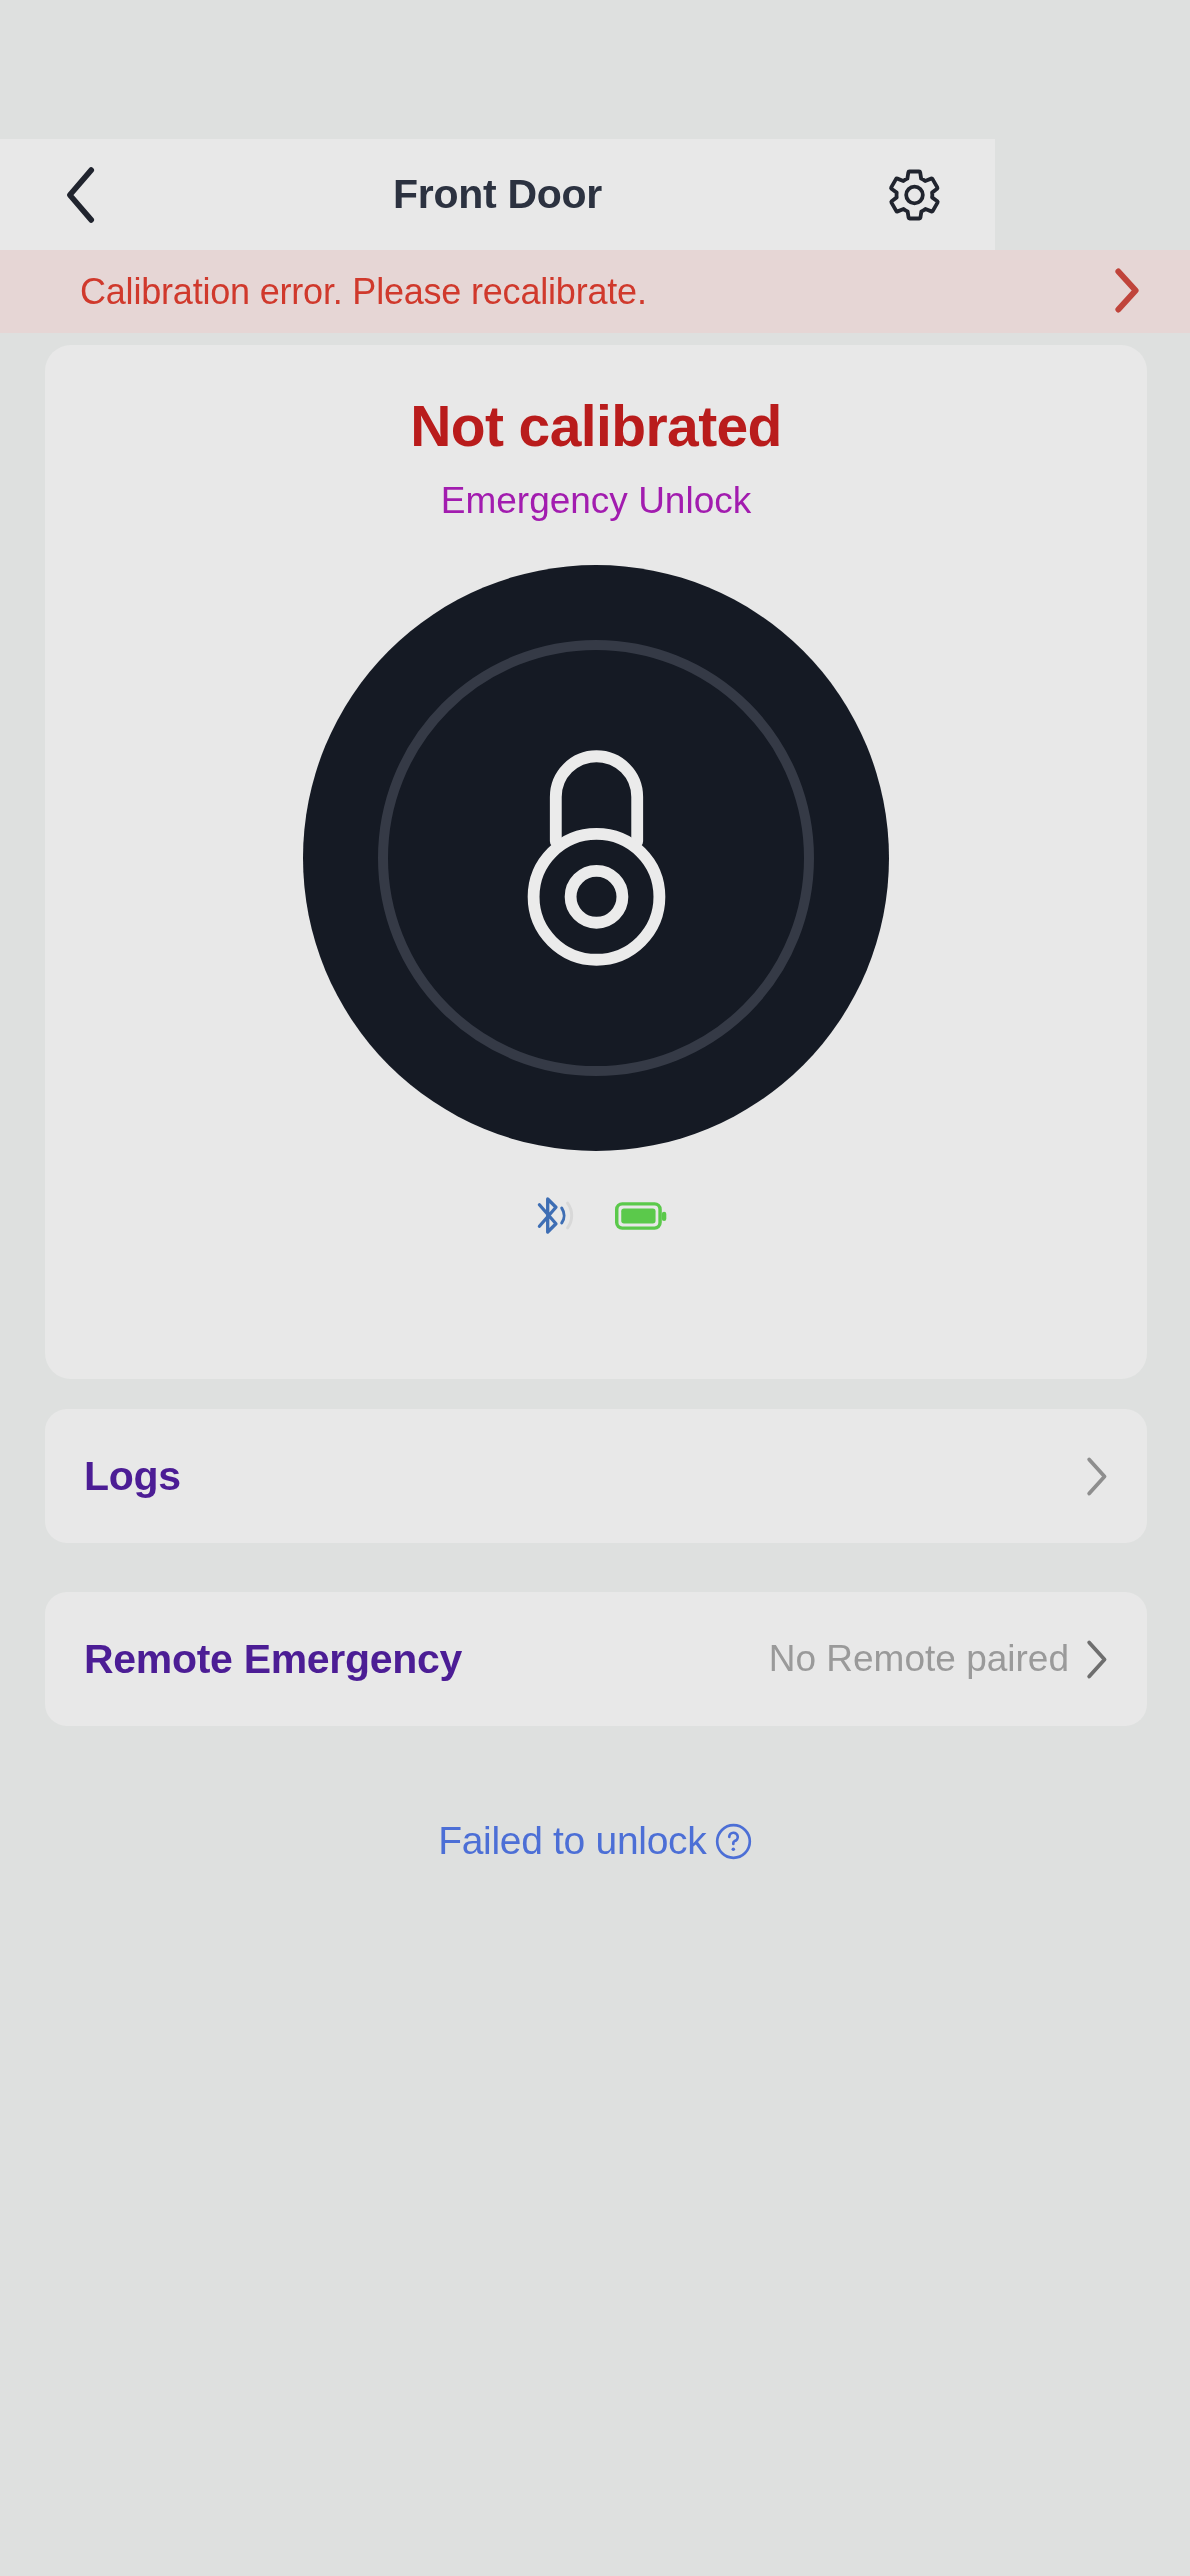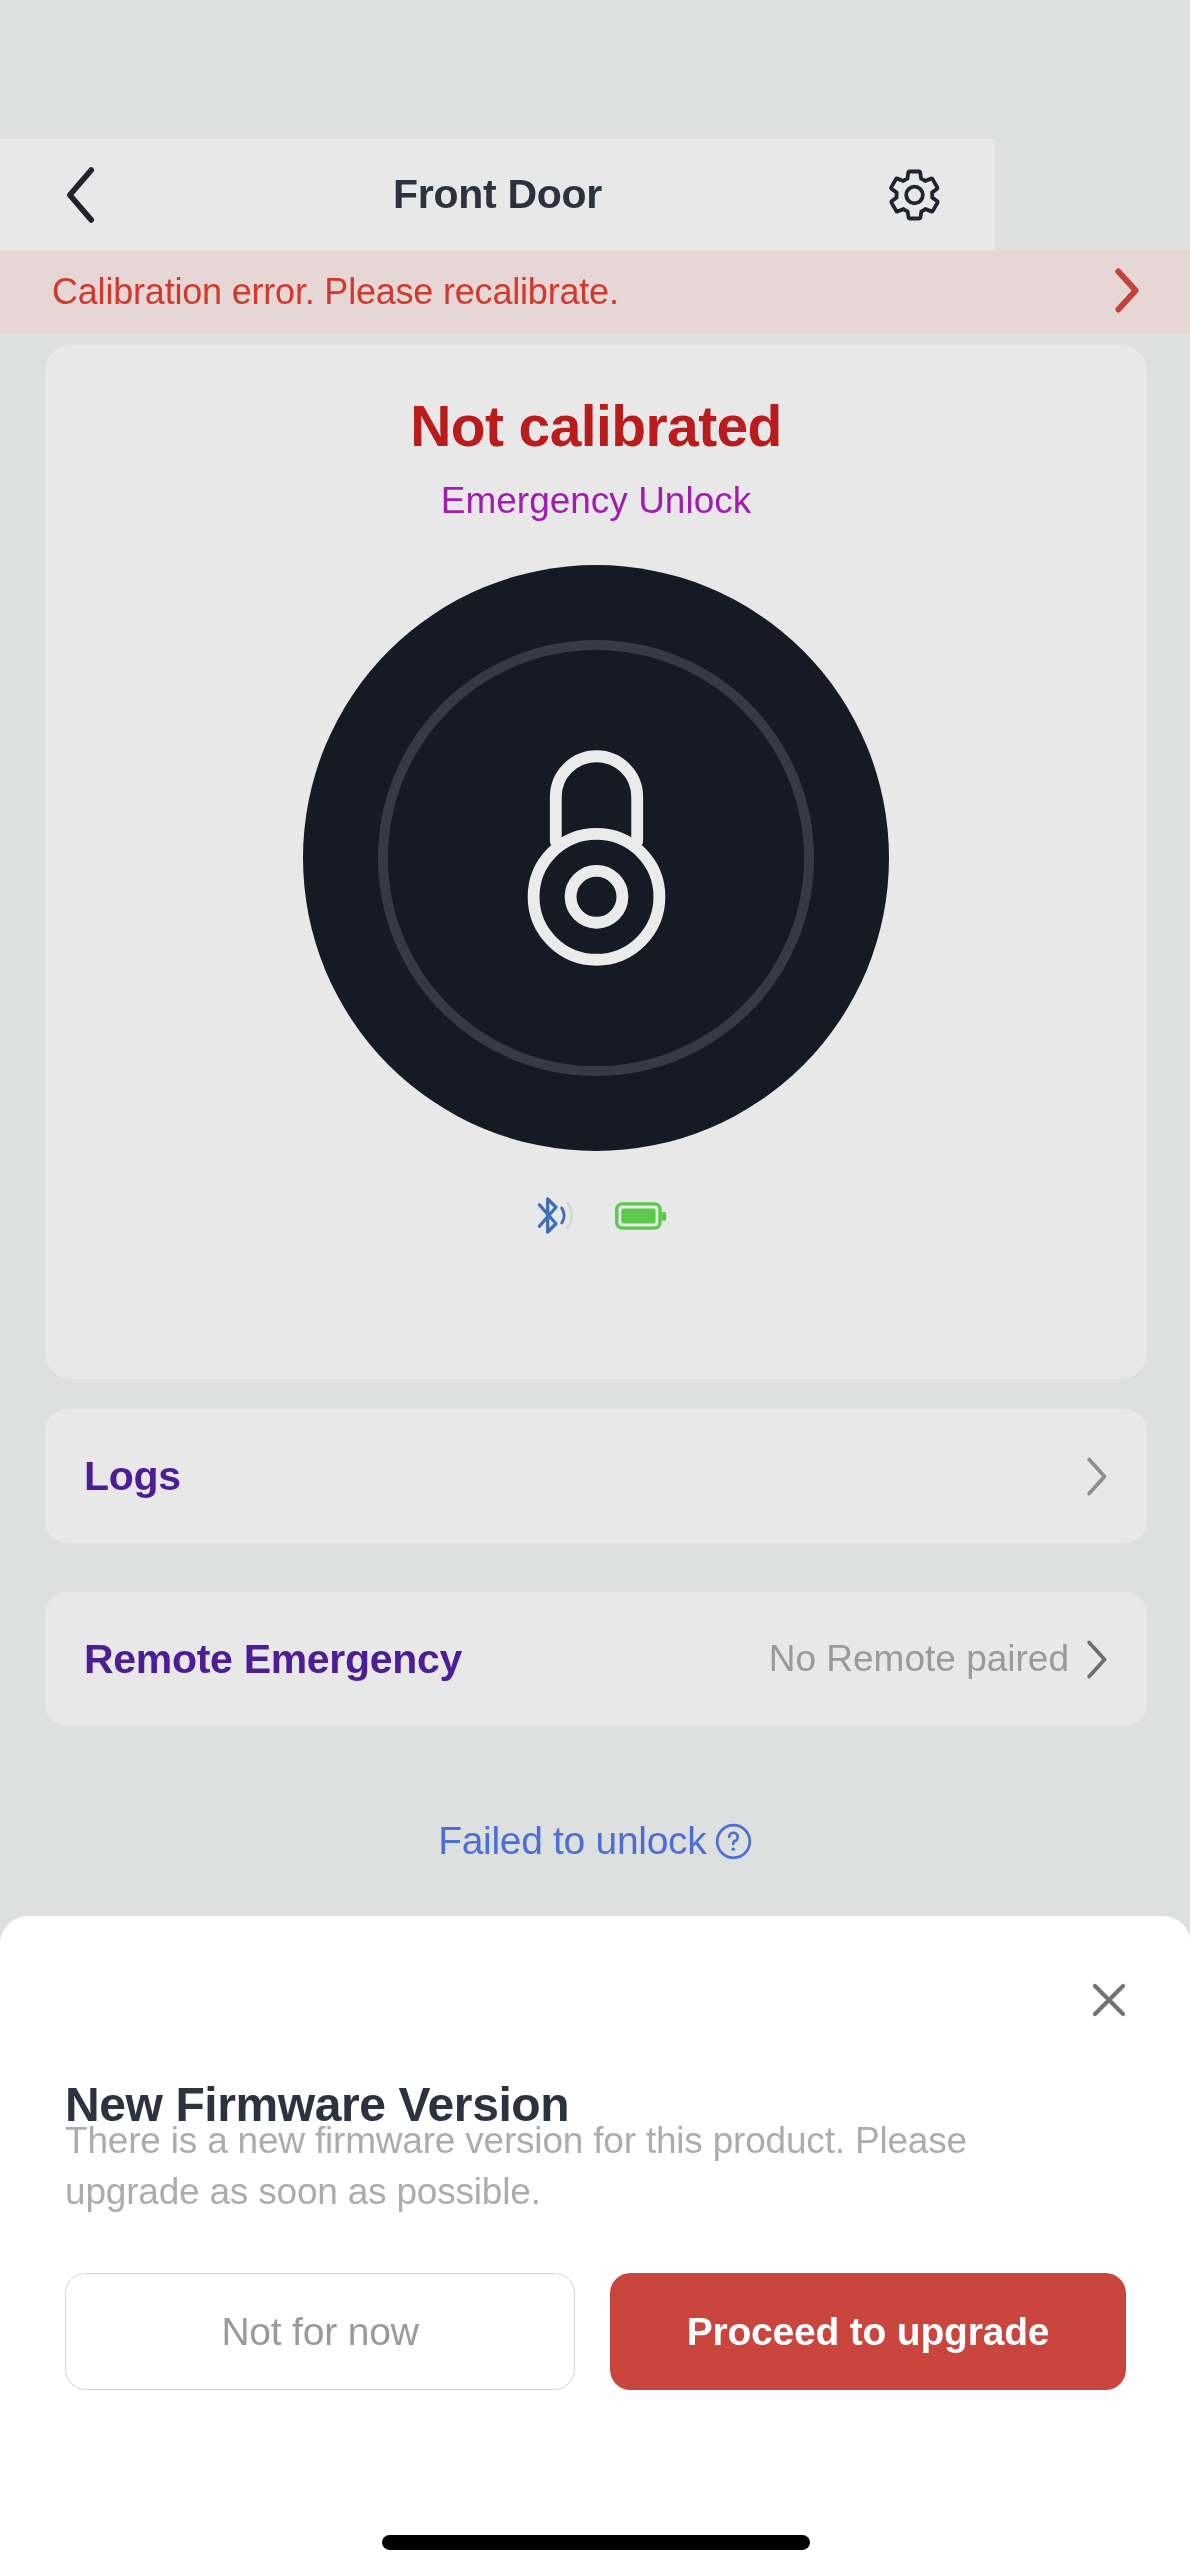--- a/index.html
+++ b/index.html
@@ -53,21 +53,21 @@
   .nav-title{
     width:100%; text-align:center; font-size:41px; font-weight:700;
     color:#2C3240; letter-spacing:-0.3px;
   }
   .nav-gear{ position:absolute; right:48px; top:50%; transform:translateY(-50%); width:65px; height:65px;
              display:flex; align-items:center; justify-content:center; }
 
   
   .banner{
     position:absolute; top:250px; left:0; width:1191px; height:83px;
-    background:#E6D6D5; display:flex; align-items:center;
+    background:#E6D6D5; display:flex; align-items:center;padding-left:28px;
   }
   .banner-text{
     margin-left:52px; font-size:36px; color:#D0392C; letter-spacing:-0.2px;
   }
   .banner-arrow{ position:absolute; right:50px; top:50%; transform:translateY(-50%); }
 
   
   .lock-card{
     position:absolute; top:345px; left:45px; width:1102px; height:1034px;
     background:#E8E8E8; border-radius:26px;
@@ -230,29 +230,15 @@
 
   <div class="failed">
     <span class="failed-text">Failed to unlock</span>
     <svg width="39" height="39" viewBox="0 0 22 22">
       <circle cx="11" cy="11" r="9.2" fill="none" stroke="#4C6FD6" stroke-width="1.5"></circle>
       <path d="M8.6 8.4a2.4 2.4 0 1 1 2.9 2.4c-.5.2-.6.6-.6 1.1v.5" fill="none" stroke="#4C6FD6" stroke-width="1.5" stroke-linecap="round"></path>
       <circle cx="10.9" cy="15.4" r="1" fill="#4C6FD6"></circle>
     </svg>
   </div>
 
-  <div class="sheet">
-    <div class="sheet-close">
-      <svg width="48" height="48" viewBox="0 0 24 24">
-        <path d="M5 5l14 14M19 5L5 19" fill="none" stroke="#737373" stroke-width="2.1" stroke-linecap="round"></path>
-      </svg>
-    </div>
-    <div class="sheet-title">New Firmware Version</div>
-    <div class="sheet-body">There is a new firmware version for this product. Please upgrade as soon as possible.</div>
-    <div class="sheet-actions">
-      <div class="btn btn-secondary">Not for now</div>
-      <div class="btn btn-primary">Proceed to upgrade</div>
-    </div>
-    <div class="home-indicator"></div>
-  </div>
 
 </div>
 
 
 </body></html>

